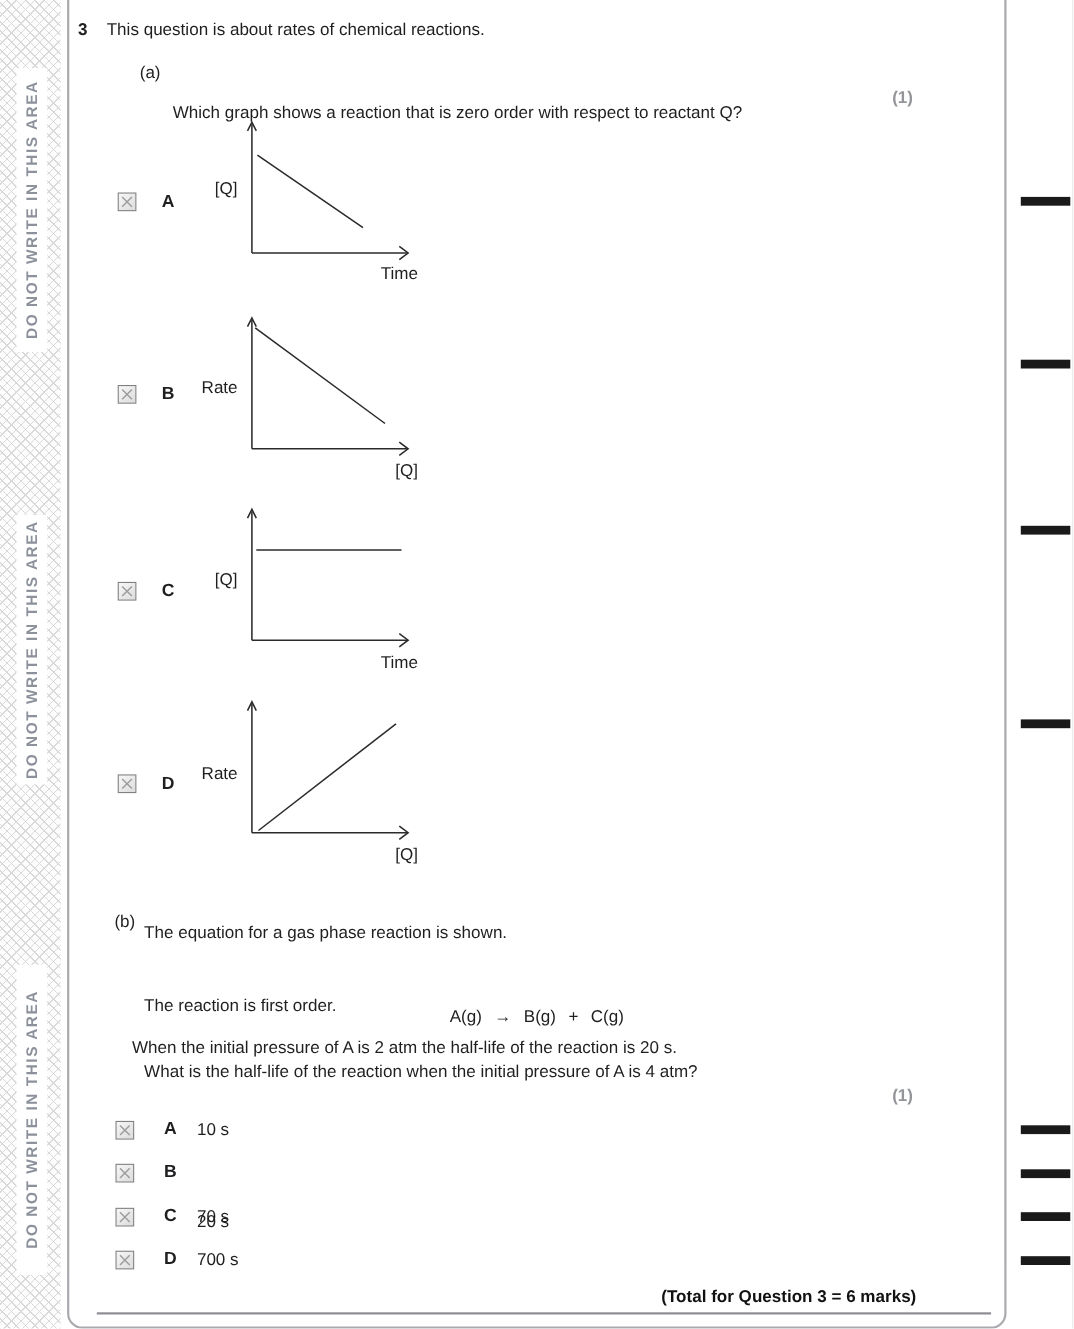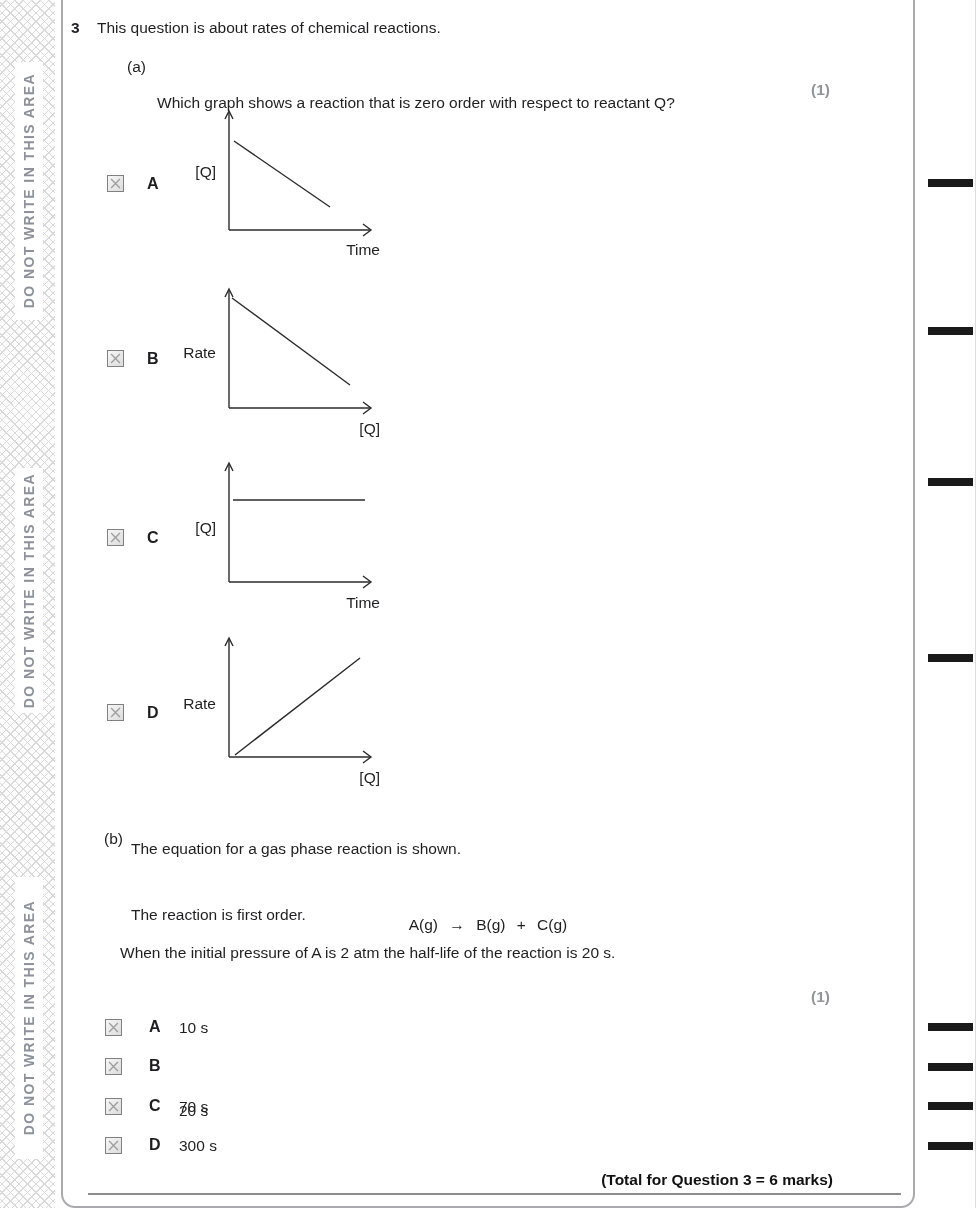--- a/index.html
+++ b/index.html
@@ -168,20 +168,21 @@
       </g>
     </svg>
   </div>
   <div class="abs xlab" style="left:220px;top:769px;">[Q]</div>
 
   <div class="abs" style="left:104px;top:830px;">(b)</div>
   <div class="abs" style="left:131px;top:828px;margin-top:12px;">The equation for a gas phase reaction is shown.</div>
   <div class="abs eq" style="left:160px;top:916px;">A(g) → B(g) + C(g)</div>
   <div class="abs" style="left:131px;top:906px;text-align:right;">The reaction is first order.</div>
   <div class="abs" style="left:120px;top:929px;margin-top:15px;">When the initial pressure of A is 2 atm the half-life of the reaction is 20 s.</div>
+  <div class="abs" style="left:131px;top:966px;">What is the half-life of the reaction when the initial pressure of A is 4 atm?</div>
   <div class="abs marks right60" style="left:770px;top:988px;">(1)</div>
 
   <div class="chk" style="left:105px;top:1019px;">
     <svg viewBox="0 0 17 17">
         <path d="M3.5,3.5 L13.5,13.5 M13.5,3.5 L3.5,13.5" stroke="#9d9d9d" stroke-width="1.5" fill="none"></path>
       </svg>
   </div>
   <div class="abs letter" style="left:149px;top:1018px;">A</div>
   <div class="abs" style="left:179px;top:1019px;">10 s</div>
 
@@ -200,18 +201,18 @@
   </div>
   <div class="abs letter" style="left:149px;top:1097px;">C</div>
   <div class="abs" style="left:179px;top:1098px;">70 s</div>
 
   <div class="chk" style="left:105px;top:1137px;">
     <svg viewBox="0 0 17 17">
         <path d="M3.5,3.5 L13.5,13.5 M13.5,3.5 L3.5,13.5" stroke="#9d9d9d" stroke-width="1.5" fill="none"></path>
       </svg>
   </div>
   <div class="abs letter" style="left:149px;top:1136px;">D</div>
-  <div class="abs" style="left:179px;top:1137px;">300 s</div>
+  <div class="abs" style="left:179px;top:1137px;">700 s</div>
 
   <div class="total-line"></div>
   <div class="total-text">(Total for Question 3 = 6 marks)</div>
 
 </div>
 
 </body></html>

